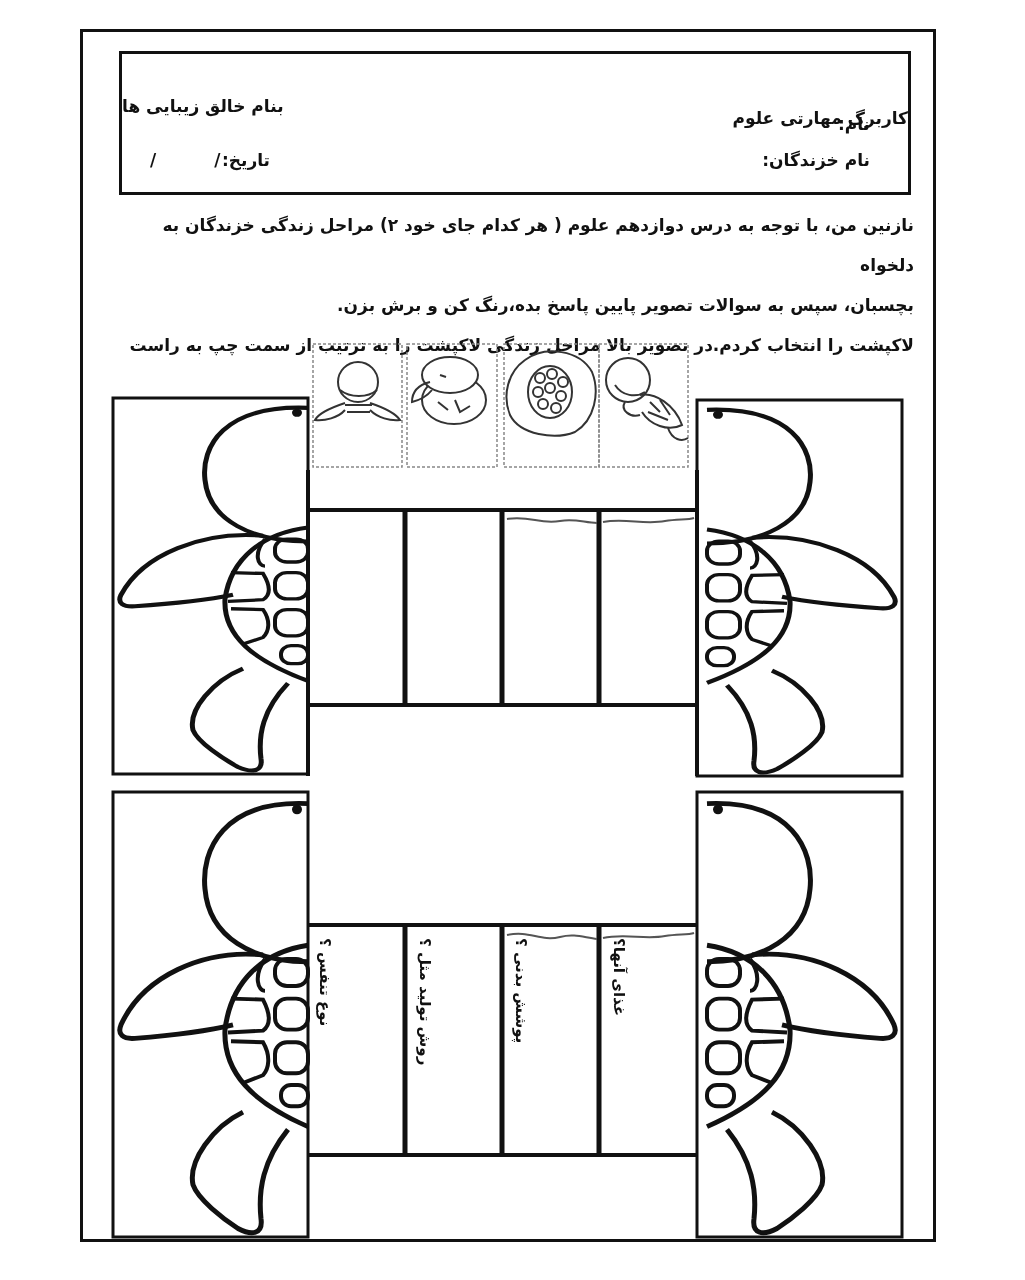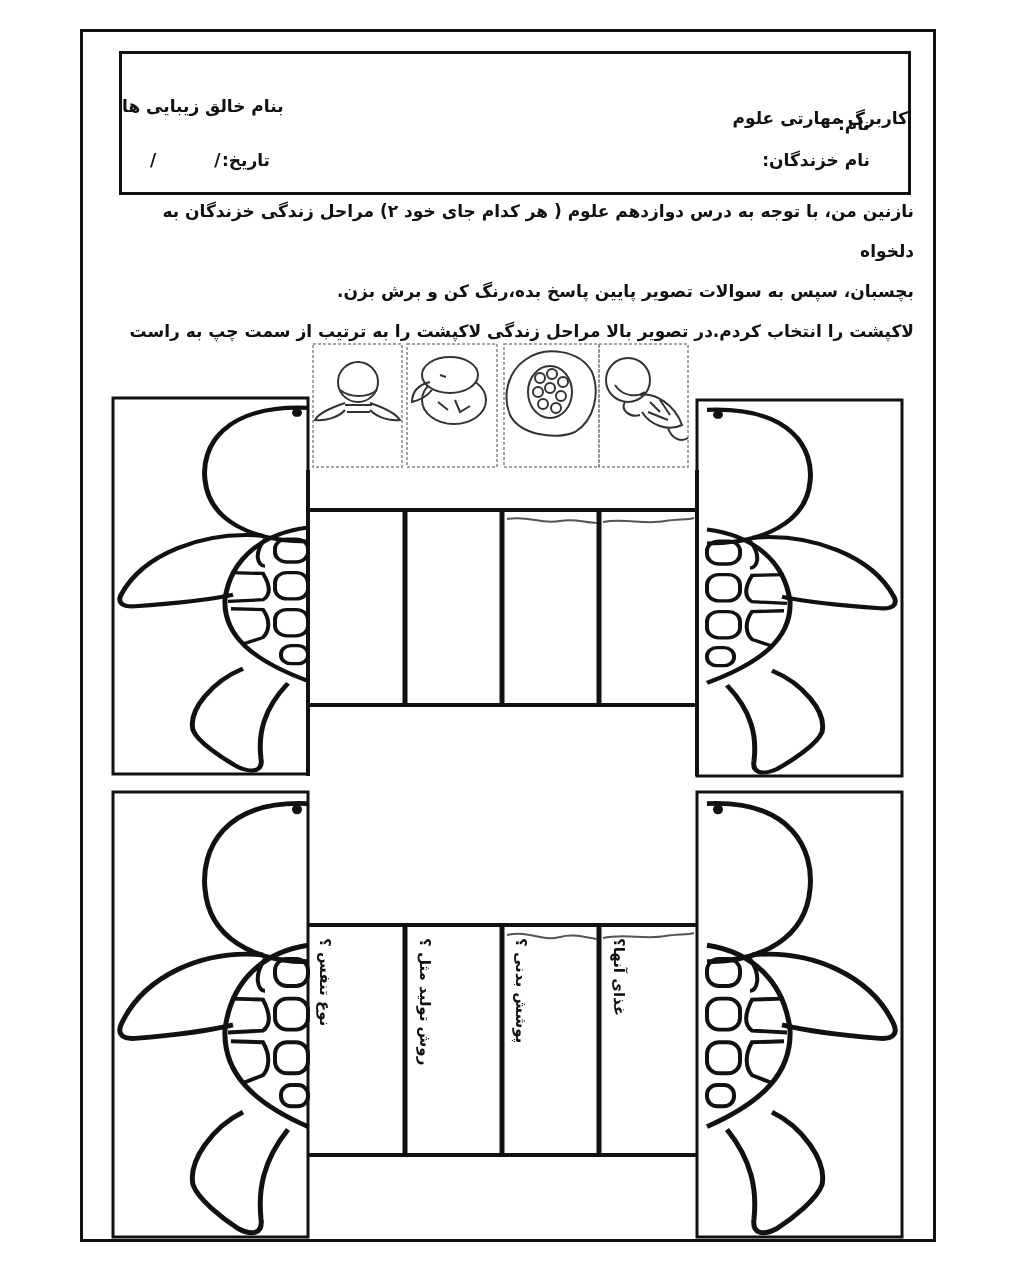--- a/index.html
+++ b/index.html
@@ -8,21 +8,21 @@
   .abs { position:absolute; }
   .outer-frame { left:80px; top:29px; width:856px; height:1213px; border:3px solid #111; box-sizing:border-box; }
   .header-box { left:119px; top:51px; width:792px; height:144px; border:3px solid #111; box-sizing:border-box; }
   .hdr-text { font-weight:bold; font-size:17px; direction:rtl; white-space:nowrap; }
   .title1 { left:0; width:100%; top:19px; text-align:left;margin-top:23px; }
   .title2 { left:0; width:100%; top:54px; }
   .name-lbl { right:38px; top:60px; }
   .family-lbl { right:38px; top:96px; }
   .date-lbl { left:100px; top:96px; }
   .date-slashes { left:28px; top:96px; letter-spacing:26px; direction:ltr; }
-  .instructions { left:118px; top:191px; width:796px; direction:rtl; text-align:right;
+  .instructions { left:118px; top:205px; width:796px; direction:rtl; text-align:right;
                   font-size:17px; font-weight:bold; line-height:40px; }
   .instructions p { margin:0; }
   svg { position:absolute; left:0; top:0; }
   .vtext { position:absolute; writing-mode:vertical-rl; direction:rtl; font-size:15px; font-weight:bold; white-space:nowrap; }
 </style>
 </head>
 <body>
 
 <div class="abs outer-frame"></div>
 

